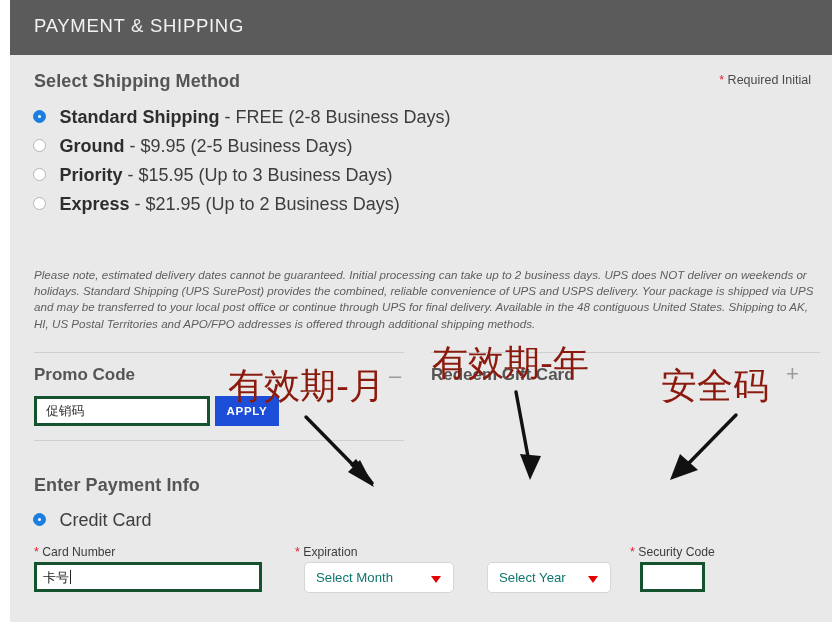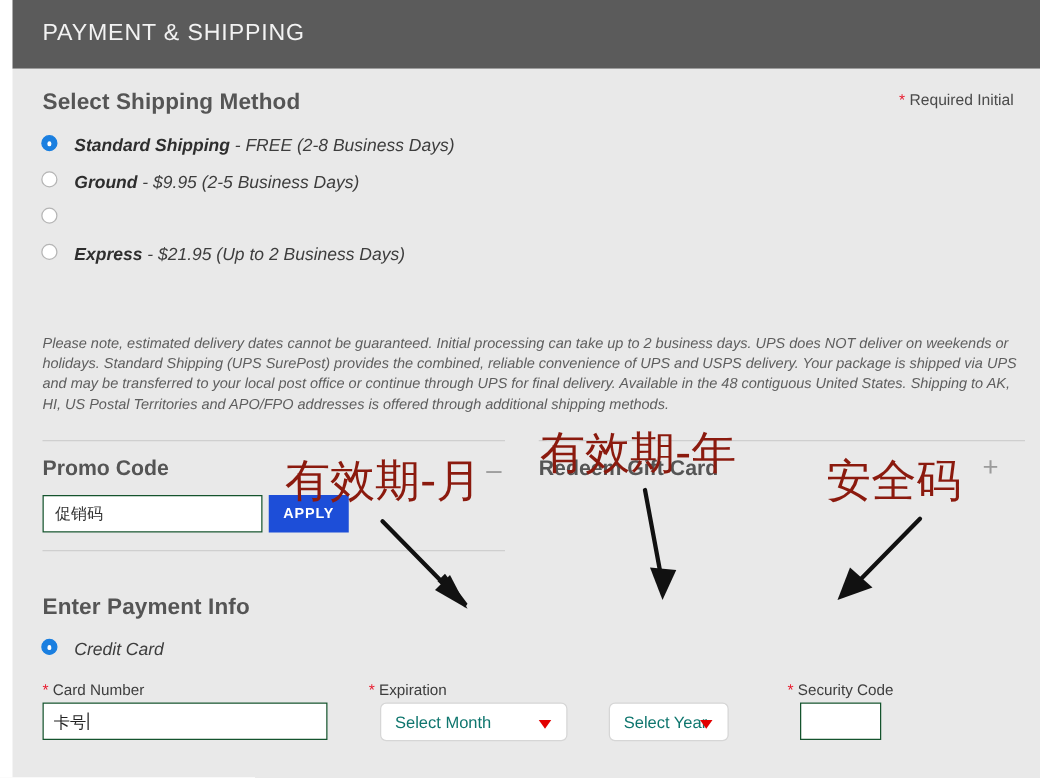--- a/index.html
+++ b/index.html
@@ -101,24 +101,23 @@
     left: 4px;
     top: 4px;
     width: 3.3px;
     height: 3.3px;
     border-radius: 50%;
     background: #ffffff;
   }
   .radio-label {
     display: inline-block;
     margin-left: 9px;
-    font-size: 14px;
+    font-size: 18px;
     color: #3d3d3d;
     vertical-align: middle;
-    font-style: italic;
   }
   .radio-label b { font-weight: bold; color: #2e2e2e; }
 
   .disclaimer {
     position: absolute;
     left: 24px;
     top: 212px;
     width: 786px;
     font-style: italic;
     font-size: 11.6px;
@@ -155,21 +154,21 @@
     font-weight: 300;
     cursor: pointer;
     user-select: none;
   }
   #promo-toggle { left: 379px; top: 310px; }
   #gift-toggle  { left: 776px; top: 308px; }
 
   .text-input {
     position: absolute;
     background: #ffffff;
-    border: 1px solid #14532d;
+    border: 3px solid #14532d;
     box-sizing: border-box;
     font-family: "Liberation Sans", sans-serif;
     font-size: 12.8px;
     color: #333333;
     padding: 0 9px;
   }
   #promo-input {
     left: 24px; top: 341px; width: 176px; height: 30px;
   }
   .apply-btn {
@@ -221,21 +220,21 @@
 
   .select-box {
     position: absolute;
     background: #ffffff;
     border: 1px solid #d6d6d6;
     border-radius: 5px;
     box-sizing: border-box;
     cursor: pointer;
   }
   #sel-month { left: 294px; top: 507px; width: 150px; height: 31px; }
-  #sel-year  { left: 477px; top: 507px; width: 96px; height: 31px; }
+  #sel-year  { left: 477px; top: 507px; width: 124px; height: 31px; }
   .select-text {
     position: absolute;
     left: 11px;
     top: 7px;
     font-size: 13.2px;
     color: #0f766e;
     white-space: nowrap;
   }
   .select-arrow {
     position: absolute;
@@ -287,20 +286,21 @@
       <span class="radio-label"><b>Standard Shipping</b><span> - FREE (2-8 Business Days)</span></span>
     </div>
 
     <div class="radio-row" style="top:81px;">
       <span class="radio"></span>
       <span class="radio-label"><b>Ground</b><span> - $9.95 (2-5 Business Days)</span></span>
     </div>
 
     <div class="radio-row" style="top:110px;">
       <span class="radio"></span>
+      <span class="radio-label"><b>Priority</b><span> - $15.95 (Up to 3 Business Days)</span></span>
     </div>
 
     <div class="radio-row" style="top:139px;">
       <span class="radio"></span>
       <span class="radio-label"><b>Express</b><span> - $21.95 (Up to 2 Business Days)</span></span>
     </div>
 
     <div class="disclaimer">Please note, estimated delivery dates cannot be guaranteed. Initial processing can take up to 2 business days. UPS does NOT deliver on weekends or holidays. Standard Shipping (UPS SurePost) provides the combined, reliable convenience of UPS and USPS delivery. Your package is shipped via UPS and may be transferred to your local post office or continue through UPS for final delivery. Available in the 48 contiguous United States. Shipping to AK, HI, US Postal Territories and APO/FPO addresses is offered through additional shipping methods.</div>
 
     <div class="divider" id="div-promo"></div>

